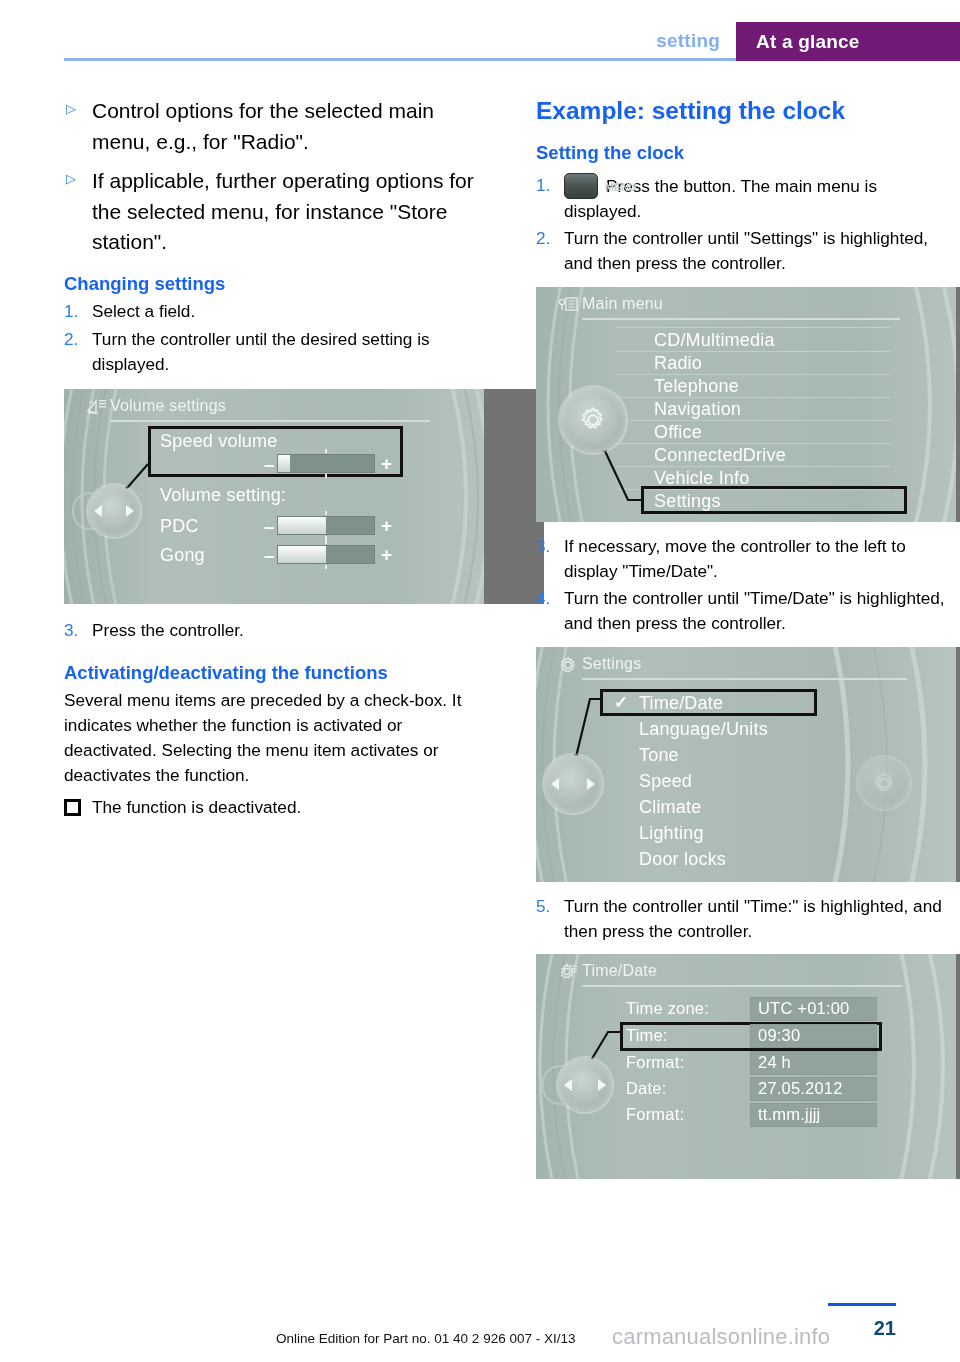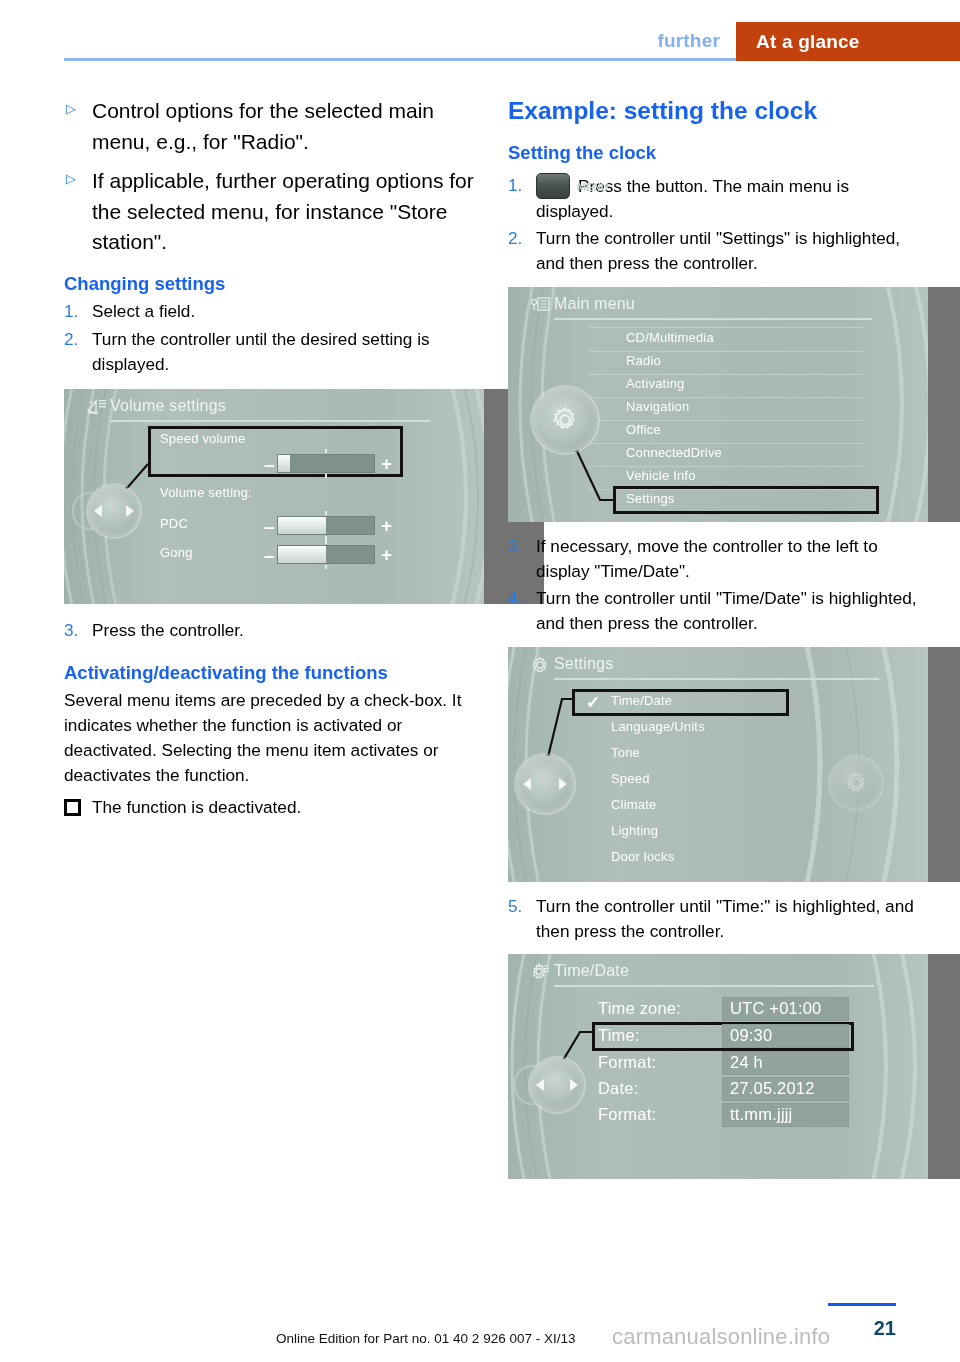--- a/index.html
+++ b/index.html
@@ -16,31 +16,31 @@
   .hdr-rule {
     position: absolute; left: 64px; top: 58px; width: 672px; height: 3px;
     background: #8fb6ec;
   }
   .hdr-chapter {
     position: absolute; right: 240px; top: 30px;
     font-size: 19px; font-weight: bold; color: #82b0f2; letter-spacing: .2px;
   }
   .hdr-tab {
     position: absolute; left: 736px; top: 22px; width: 224px; height: 39px;
-    background: #c2410c;
+    background: #701a75;
   }
   .hdr-tab-label {
     position: absolute; left: 20px; top: 9px;
     font-size: 19px; font-weight: bold; color: #ffffff; letter-spacing: .2px;
   }
 
   
   .col { position: absolute; top: 96px; width: 420px; }
   .col-left { left: 64px; }
-  .col-right { left: 508px; }
+  .col-right { left: 536px; }
 
   
   .h1 {
     font-size: 24.5px; font-weight: bold; color: #1763ef;
     line-height: 1.2; margin-bottom: 16px;
   }
   .h2 {
     font-size: 18.5px; font-weight: bold; color: #1763ef;
     line-height: 1.25; margin-bottom: 4px;
   }
@@ -91,21 +91,21 @@
     font-size: 16px; color: #eef4f2; letter-spacing: .2px;
   }
   .panel-rule {
     position: absolute; left: 46px; height: 2px; background: #d2dcd9;
   }
   .panel-icon {
     position: absolute; left: 22px; top: 9px; width: 20px; height: 18px;
   }
 
   .menu-row {
-    position: absolute; font-size: 13px; color: #ffffff;
+    position: absolute; font-size: 18px; color: #ffffff;
     letter-spacing: .2px;
   }
   .menu-sep { position: absolute; height: 1px; background: #c3d0cb; opacity: .85; }
 
   .hl-box {
     position: absolute; border: 3px solid #12110f; box-sizing: border-box;
   }
   .leader { position: absolute; stroke: #111; stroke-width: 2.2; fill: none; }
 
   
@@ -184,21 +184,21 @@
     font-size: 22px; color: #b9bcc0; letter-spacing: .2px;
   }
 </style>
 </head>
 <body>
 
 <div class="page">
 
   <div class="header">
     <div class="hdr-rule"></div>
-    <div class="hdr-chapter">further</div>
+    <div class="hdr-chapter">setting</div>
     <div class="hdr-tab">
       <div class="hdr-tab-label">At a glance</div>
     </div>
   </div>
 
   <div class="col col-left">
 
     <div class="bullet-list">
       <div class="bullet-row">
         <div class="tri-icon">▷</div>
@@ -377,21 +377,21 @@
         <path d="M10 5 H17 M10 8 H17 M10 11 H17" stroke="#e6eeeb" stroke-width="1.1"></path>
       </svg>
       <div class="panel-title">Main menu</div>
       <div class="panel-rule" style="top:31px; width:318px;"></div>
 
       <div class="menu-sep" style="left:80px; top:40px; width:275px;"></div>
       <div class="menu-row" style="left:118px; top:43px;">CD/Multimedia</div>
       <div class="menu-sep" style="left:80px; top:64px; width:275px;"></div>
       <div class="menu-row" style="left:118px; top:66px;">Radio</div>
       <div class="menu-sep" style="left:80px; top:87px; width:275px;"></div>
-      <div class="menu-row" style="left:118px; top:89px;">Activating</div>
+      <div class="menu-row" style="left:118px; top:89px;">Telephone</div>
       <div class="menu-sep" style="left:80px; top:110px; width:275px;"></div>
       <div class="menu-row" style="left:118px; top:112px;">Navigation</div>
       <div class="menu-sep" style="left:80px; top:133px; width:275px;"></div>
       <div class="menu-row" style="left:118px; top:135px;">Office</div>
       <div class="menu-sep" style="left:80px; top:156px; width:275px;"></div>
       <div class="menu-row" style="left:118px; top:158px;">ConnectedDrive</div>
       <div class="menu-sep" style="left:80px; top:179px; width:275px;"></div>
       <div class="menu-row" style="left:118px; top:181px;">Vehicle Info</div>
       <div class="menu-sep" style="left:80px; top:202px; width:275px;"></div>
       <div class="hl-box" style="left:105px; top:199px; width:266px; height:28px;"></div>

